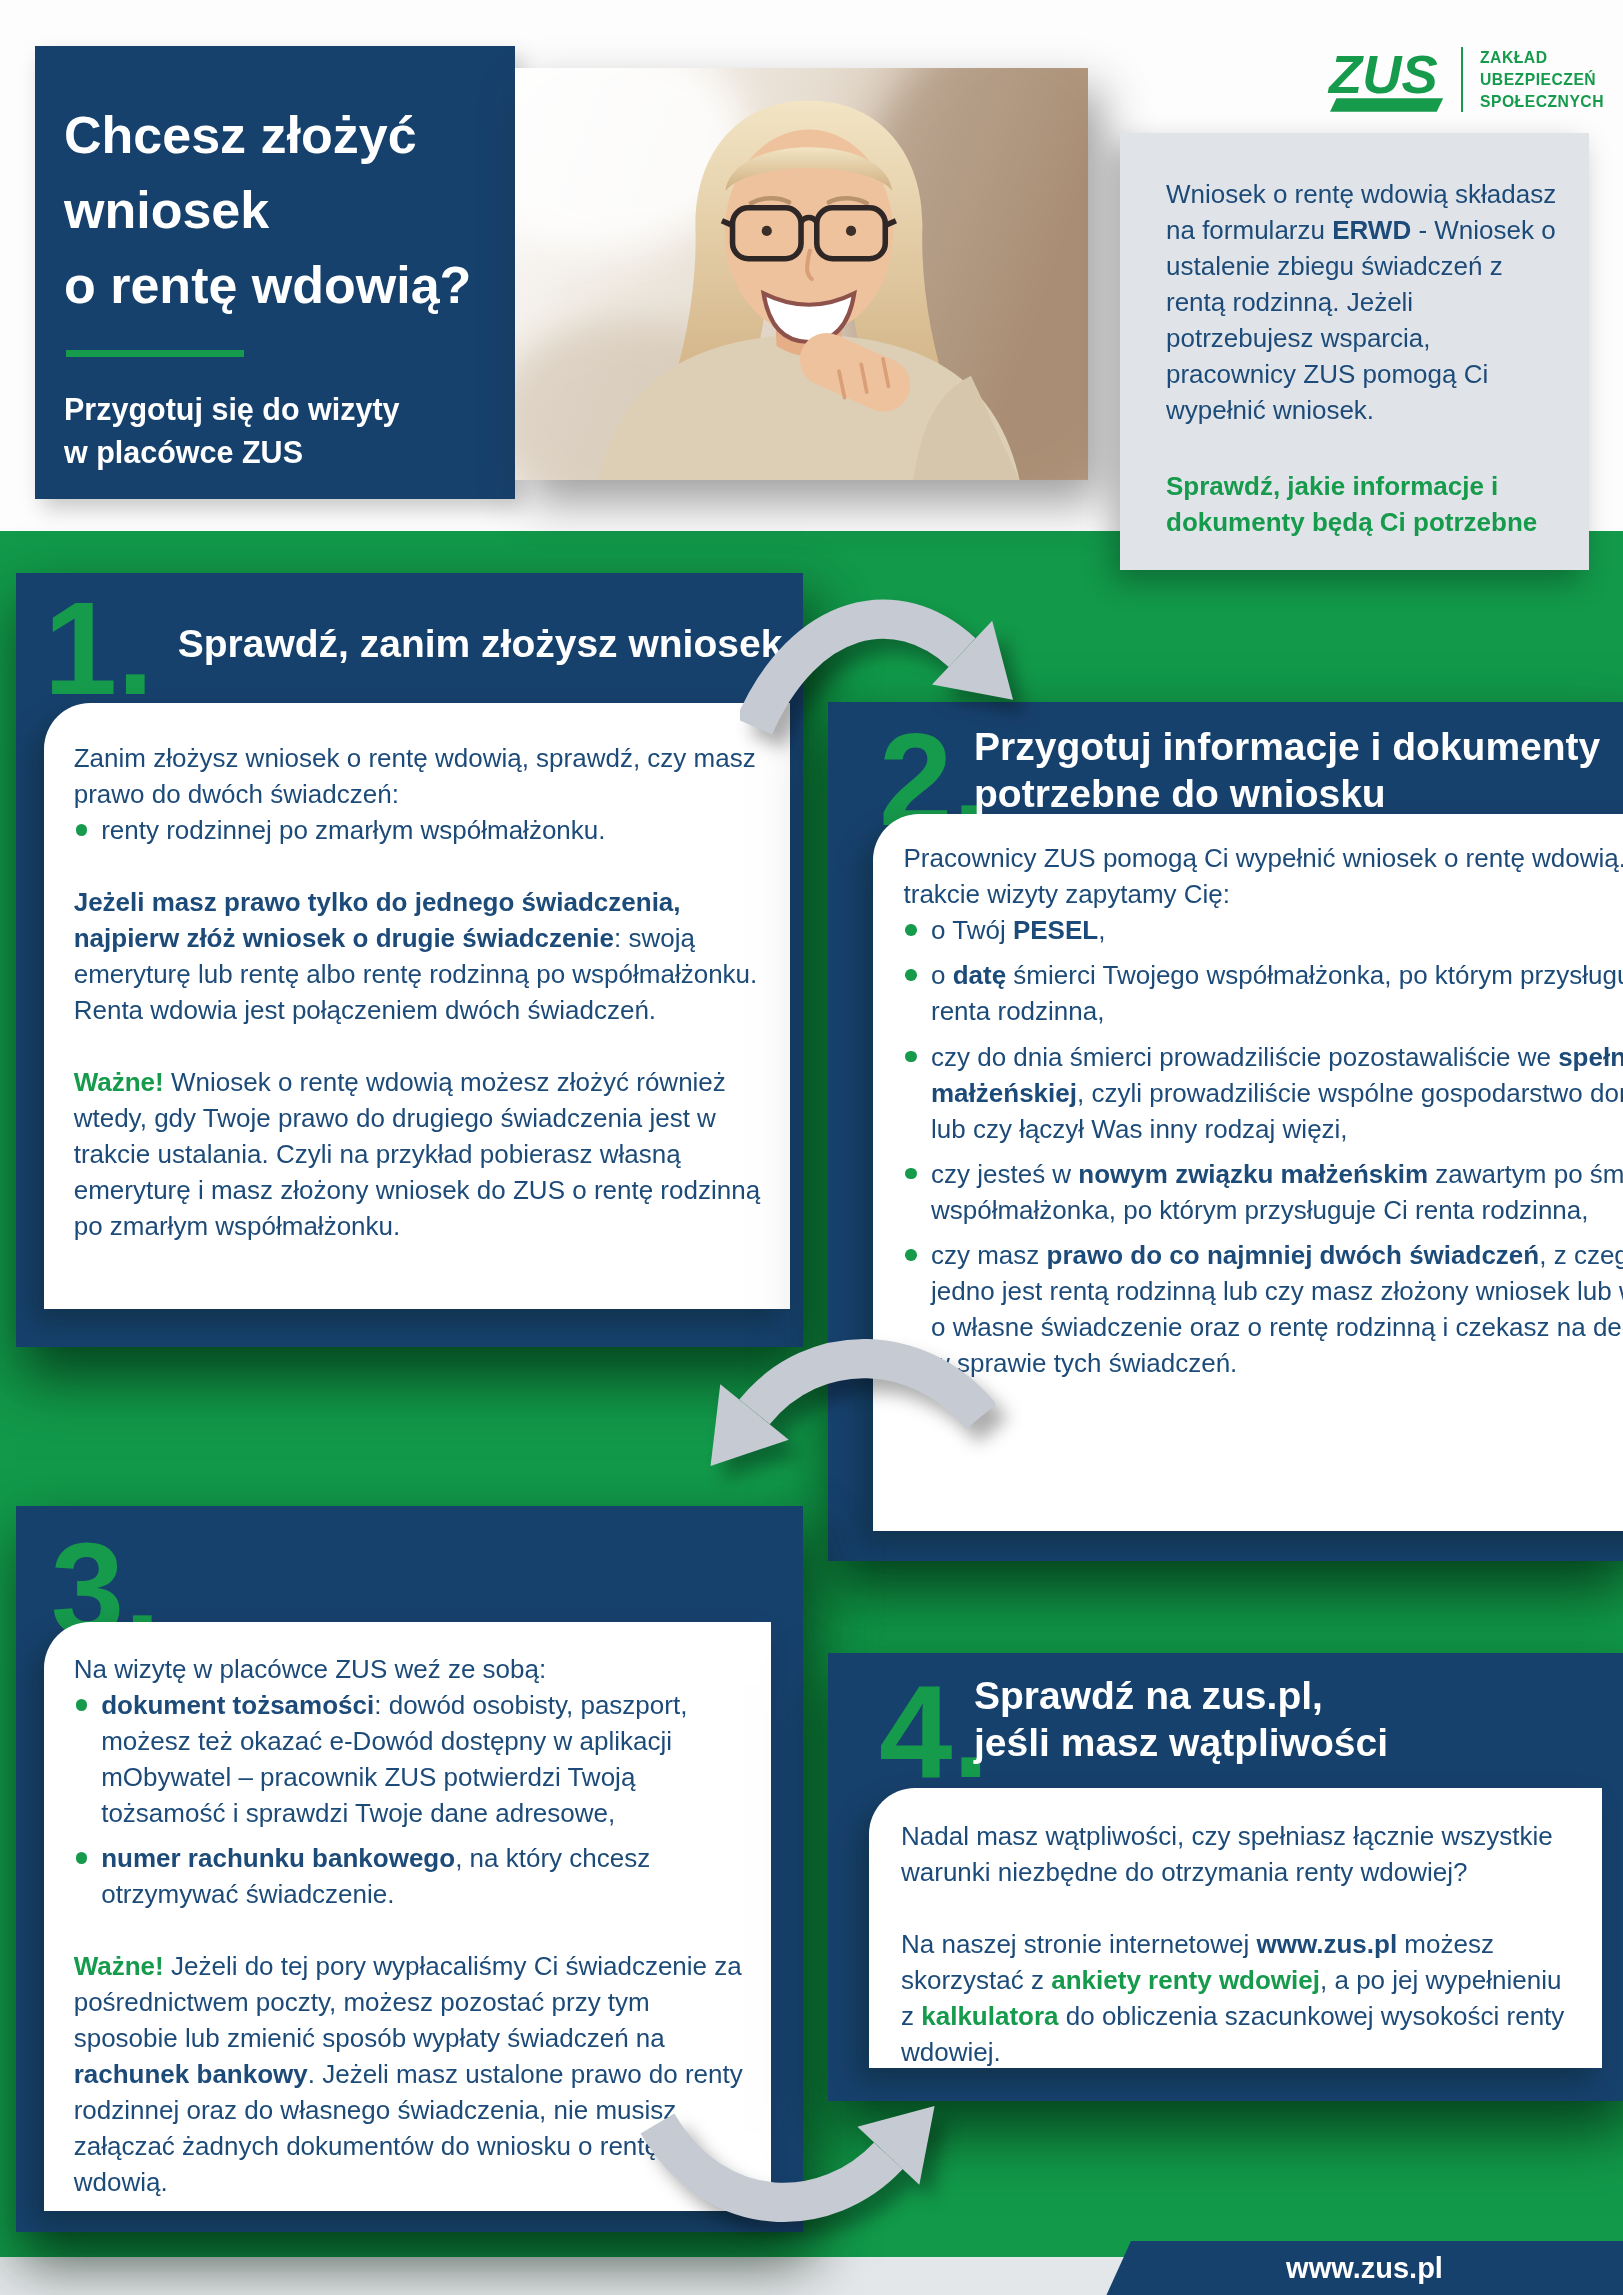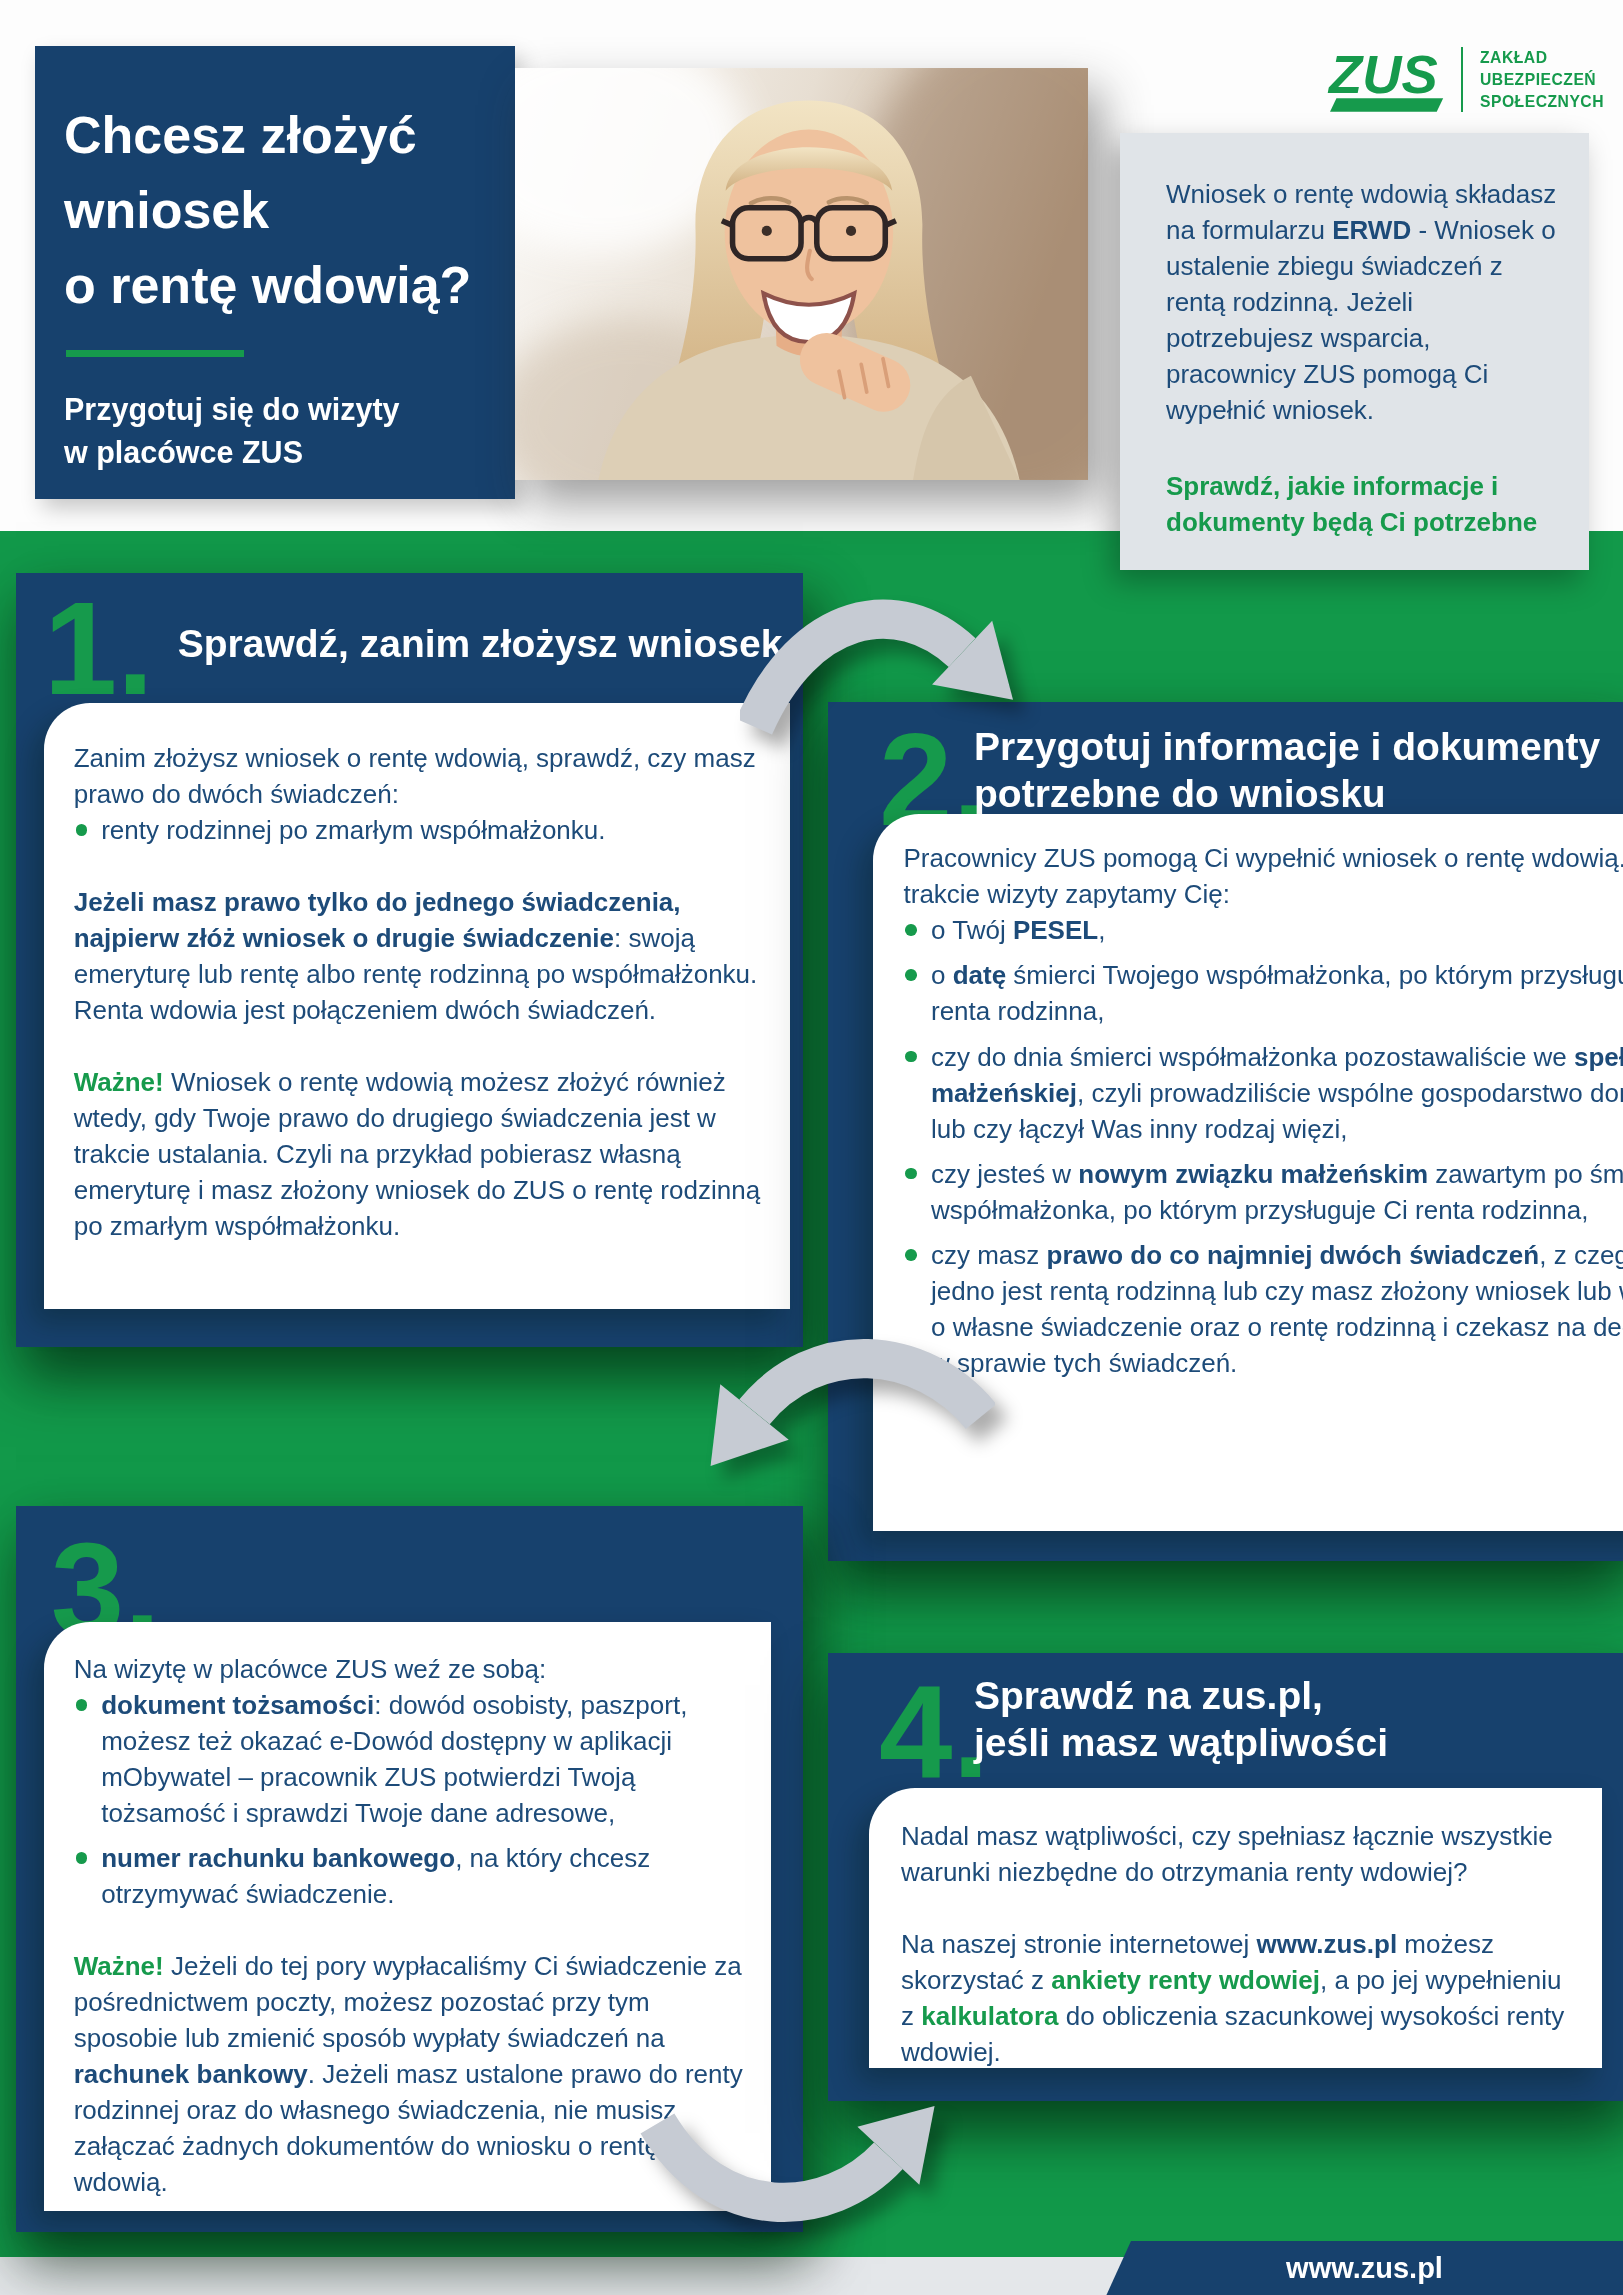--- a/index.html
+++ b/index.html
@@ -188,21 +188,21 @@
     <div class="li">
       <span class="dot"></span>
       <span class="txt"><span>o Twój </span><span class="b">PESEL</span><span>,</span></span>
     </div>
     <div class="li">
       <span class="dot"></span>
       <span class="txt"><span>o </span><span class="b">datę</span><span> śmierci Twojego współmałżonka, po którym przysługuje Ci renta rodzinna,</span></span>
     </div>
     <div class="li">
       <span class="dot"></span>
-      <span class="txt"><span>czy do dnia śmierci współmałżonka pozostawaliście we </span><span class="b">spełniasz małżeńskiej</span><span>, czyli prowadziliście wspólne gospodarstwo domowe lub czy łączył Was inny rodzaj więzi,</span></span>
+      <span class="txt"><span>czy do dnia śmierci prowadziliście pozostawaliście we </span><span class="b">spełniasz małżeńskiej</span><span>, czyli prowadziliście wspólne gospodarstwo domowe lub czy łączył Was inny rodzaj więzi,</span></span>
     </div>
     <div class="li">
       <span class="dot"></span>
       <span class="txt"><span>czy jesteś w </span><span class="b">nowym związku małżeńskim</span><span> zawartym po śmierci współmałżonka, po którym przysługuje Ci renta rodzinna,</span></span>
     </div>
     <div class="li">
       <span class="dot"></span>
       <span class="txt"><span>czy masz </span><span class="b">prawo do co najmniej dwóch świadczeń</span><span>, z czego jedno jest rentą rodzinną lub czy masz złożony wniosek lub wnioski o własne świadczenie oraz o rentę rodzinną i czekasz na decyzję w sprawie tych świadczeń.</span></span>
     </div>
   </div>

